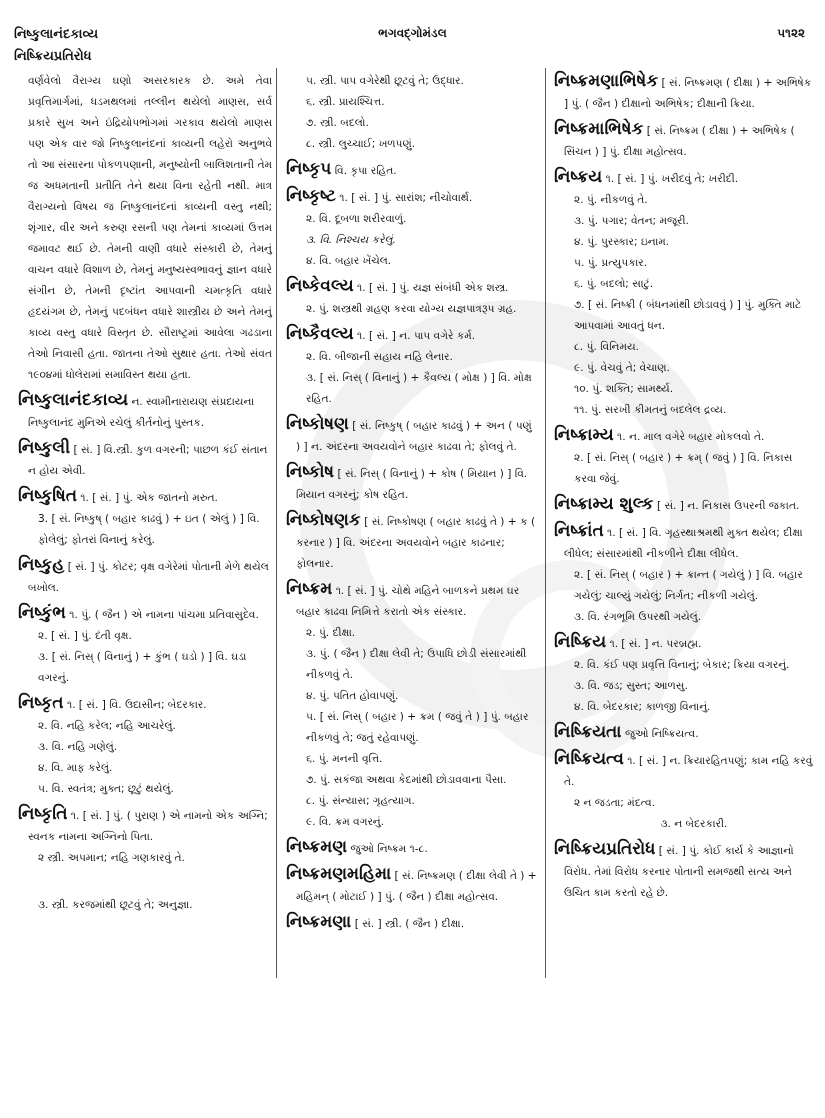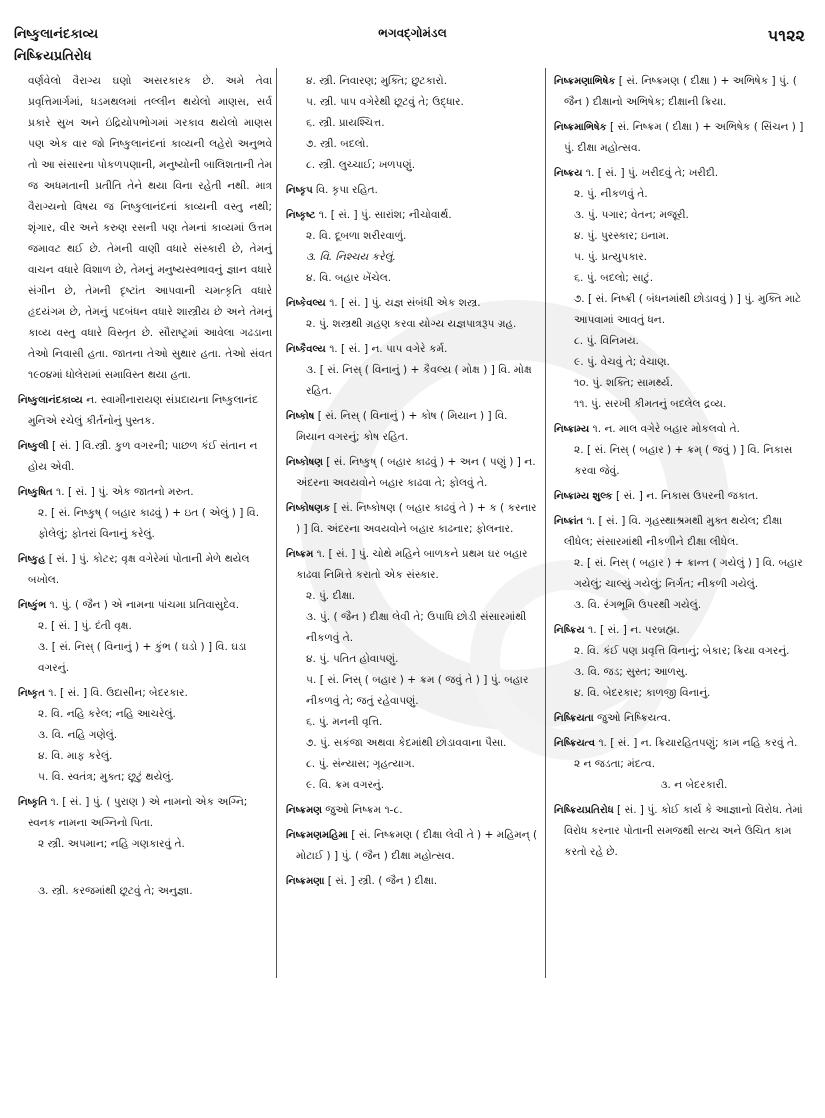--- a/index.html
+++ b/index.html
@@ -13,30 +13,30 @@
     z-index: 0;
   }
   .watermark2 {
     position: absolute; left: 470px; top: 560px; width: 200px; height: 200px;
     border-radius: 50%; border: 30px solid #f3f3f3; box-sizing: border-box; z-index: 0;
   }
   .header { position: absolute; top: 26px; left: 0; width: 825px; height: 20px; z-index: 2; }
   .hdr-left { position: absolute; left: 14px; top: 0; font-size: 13px; font-weight: bold; }
   .hdr-left2 { position: absolute; left: 14px; top: 22px; font-size: 13px; font-weight: bold; }
   .hdr-center { position: absolute; left: 0; width: 825px; top: 0; text-align: center; font-size: 12px; font-weight: bold; }
-  .hdr-right { position: absolute; right: 20px; top: 0; font-size: 16px; font-weight: bold; }
+  .hdr-right { position: absolute; right: 20px; top: 0; font-size: 12px; font-weight: bold; }
   .col {
     position: absolute; top: 70px; font-size: 10.6px; line-height: 21px; z-index: 2;
   }
   .col1 { left: 18px; width: 254px; }
   .col2 { left: 286px; width: 252px; }
   .col3 { left: 554px; width: 260px; }
   .divider { position: absolute; top: 68px; width: 1px; background: #555; z-index: 2; }
   .entry { margin: 0 0 4px 0; padding-left: 10px; text-indent: -10px; }
-  .head { font-weight: bold; font-size: 10px; }
+  .head { font-weight: bold; font-size: 17px; }
   .sense { padding-left: 10px; margin: 0; }
   .para { margin: 0 0 4px 0; padding-left: 10px; text-align: justify; }
 </style>
 </head>
 <body>
 
 <div class="watermark"></div>
 <div class="watermark2"></div>
 
 <div class="header">
@@ -46,40 +46,39 @@
   <div class="hdr-right">૫૧૨૨</div>
 </div>
 
 <div class="divider" style="left:276px;height:910px;"></div>
 <div class="divider" style="left:545px;height:910px;"></div>
 
 <div class="col col1" id="col0">
   <p class="para">વર્ણવેલો વૈરાગ્ય ઘણો અસરકારક છે. અમે તેવા પ્રવૃત્તિમાર્ગમાં, ધડમથલમાં તલ્લીન થયેલો માણસ, સર્વ પ્રકારે સુખ અને ઇંદ્રિયોપભોગમાં ગરકાવ થયેલો માણસ પણ એક વાર જો નિષ્કુલાનંદનાં કાવ્યની લહેરો અનુભવે તો આ સંસારના પોકળપણાની, મનુષ્યોની બાલિશતાની તેમ જ અધમતાની પ્રતીતિ તેને થયા વિના રહેતી નથી. માત્ર વૈરાગ્યનો વિષય જ નિષ્કુલાનંદનાં કાવ્યની વસ્તુ નથી; શૃંગાર, વીર અને કરુણ રસની પણ તેમનાં કાવ્યમાં ઉત્તમ જમાવટ થઈ છે. તેમની વાણી વધારે સંસ્કારી છે, તેમનું વાચન વધારે વિશાળ છે, તેમનું મનુષ્યસ્વભાવનું જ્ઞાન વધારે સંગીન છે, તેમની દૃષ્ટાંત આપવાની ચમત્કૃતિ વધારે હૃદયંગમ છે, તેમનું પદબંધન વધારે શાસ્ત્રીય છે અને તેમનું કાવ્ય વસ્તુ વધારે વિસ્તૃત છે. સૌરાષ્ટ્રમાં આવેલા ગઢડાના તેઓ નિવાસી હતા. જાતના તેઓ સુથાર હતા. તેઓ સંવત ૧૯૦૪માં ધોલેરામાં સમાવિસ્ત થયા હતા.</p>
 <div class="entry"><span class="head">નિષ્કુલાનંદકાવ્ય</span> <span>ન. સ્વામીનારાયણ સંપ્રદાયના નિષ્કુલાનંદ મુનિએ રચેલું કીર્તનોનું પુસ્તક.</span></div>
     <div class="entry"><span class="head">નિષ્કુલી</span> <span>[ સં. ] વિ.સ્ત્રી. કુળ વગરની; પાછળ કંઈ સંતાન ન હોય એવી.</span></div>
-    <div class="entry"><span class="head">નિષ્કુષિત</span> <span>૧. [ સં. ] પું. એક જાતનો મરુત.</span><div class="sense" style="text-indent: 0px;">૨. [ સં. નિષ્કુષ્ ( બહાર કાઢવું ) + ઇત ( એલું ) ] વિ. ફોલેલું; ફોતરાં વિનાનું કરેલું.</div></div>
+    <div class="entry"><span class="head">નિષ્કુષિત</span> <span>૧. [ સં. ] પું. એક જાતનો મરુત.</span><div class="sense" style="text-indent: 0px;">3. [ સં. નિષ્કુષ્ ( બહાર કાઢવું ) + ઇત ( એલું ) ] વિ. ફોલેલું; ફોતરાં વિનાનું કરેલું.</div></div>
     <div class="entry"><span class="head">નિષ્કુહ</span> <span>[ સં. ] પું. કોટર; વૃક્ષ વગેરેમાં પોતાની મેળે થયેલ બખોલ.</span></div>
     <div class="entry"><span class="head">નિષ્કુંભ</span> <span>૧. પું. ( જૈન ) એ નામના પાંચમા પ્રતિવાસુદેવ.</span><div class="sense" style="text-indent: 0px;">૨. [ સં. ] પું. દંતી વૃક્ષ.</div><div class="sense" style="text-indent: 0px;">૩. [ સં. નિસ્ ( વિનાનું ) + કુંભ ( ઘડો ) ] વિ. ઘડા વગરનું.</div></div>
     <div class="entry"><span class="head">નિષ્કૃત</span> <span>૧. [ સં. ] વિ. ઉદાસીન; બેદરકાર.</span><div class="sense" style="text-indent: 0px;">૨. વિ. નહિ કરેલ; નહિ આચરેલું.</div><div class="sense" style="text-indent: 0px;">૩. વિ. નહિ ગણેલું.</div><div class="sense" style="text-indent: 0px;">૪. વિ. માફ કરેલું.</div><div class="sense" style="text-indent: 0px;">૫. વિ. સ્વતંત્ર; મુક્ત; છૂટું થયેલું.</div></div>
     <div class="entry"><span class="head">નિષ્કૃતિ</span> <span>૧. [ સં. ] પું. ( પુરાણ ) એ નામનો એક અગ્નિ; સ્વનક નામના અગ્નિનો પિતા.</span><div class="sense" style="text-indent: 0px;">૨ સ્ત્રી. અપમાન; નહિ ગણકારવું તે.</div><div class="sense" style="text-indent: 0px; margin-top: 26px;">૩. સ્ત્રી. કરજમાંથી છૂટવું તે; અનુજ્ઞા.</div></div>
   </div>
 <div class="col col2" id="col1">
     <div class="entry">
-      <div class="sense" style="text-indent: 0px;">૪. સ્ત્રી. નિવારણ; મુક્તિ; છુટકારો.</div>
       <div class="sense" style="text-indent: 0px;">૫. સ્ત્રી. પાપ વગેરેથી છૂટવું તે; ઉદ્ધાર.</div>
       <div class="sense" style="text-indent: 0px;">૬. સ્ત્રી. પ્રાયશ્ચિત્ત.</div>
       <div class="sense" style="text-indent: 0px;">૭. સ્ત્રી. બદલો.</div>
       <div class="sense" style="text-indent: 0px;">૮. સ્ત્રી. લુચ્ચાઈ; ખળપણું.</div>
     </div>
     <div class="entry"><span class="head">નિષ્કૃપ</span> <span>વિ. કૃપા રહિત.</span></div>
     <div class="entry"><span class="head">નિષ્કૃષ્ટ</span> <span>૧. [ સં. ] પું. સારાંશ; નીચોવાર્થ.</span><div class="sense" style="text-indent: 0px;">૨. વિ. દૂબળા શરીરવાળું.</div><div class="sense" style="text-indent: 0px; font-style: italic;">૩. વિ. નિશ્ચય કરેલું.</div><div class="sense" style="text-indent: 0px;">૪. વિ. બહાર ખેંચેલ.</div></div>
     <div class="entry"><span class="head">નિષ્કેવલ્ય</span> <span>૧. [ સં. ] પું. યજ્ઞ સંબંધી એક શસ્ત્ર.</span><div class="sense" style="text-indent: 0px;">૨. પું. શસ્ત્રથી ગ્રહણ કરવા યોગ્ય યજ્ઞપાત્રરૂપ ગ્રહ.</div></div>
-    <div class="entry"><span class="head">નિષ્કૈવલ્ય</span> <span>૧. [ સં. ] ન. પાપ વગેરે કર્મ.</span><div class="sense" style="text-indent: 0px;">૩. [ સં. નિસ્ ( વિનાનું ) + કૈવલ્ય ( મોક્ષ ) ] વિ. મોક્ષ રહિત.</div></div>
+    <div class="entry"><span class="head">નિષ્કૈવલ્ય</span> <span>૧. [ સં. ] ન. પાપ વગેરે કર્મ.</span><div class="sense" style="text-indent: 0px;">૨. વિ. બીજાની સહાય નહિ લેનાર.</div><div class="sense" style="text-indent: 0px;">૩. [ સં. નિસ્ ( વિનાનું ) + કૈવલ્ય ( મોક્ષ ) ] વિ. મોક્ષ રહિત.</div></div>
+    <div class="entry"><span class="head">નિષ્કોષણ</span> <span>[ સં. નિષ્કુષ્ ( બહાર કાઢવું ) + અન ( પણું ) ] ન. અંદરના અવયવોને બહાર કાઢવા તે; ફોલવું તે.</span></div>
     <div class="entry"><span class="head">નિષ્કોષ</span> <span>[ સં. નિસ્ ( વિનાનું ) + કોષ ( મિયાન ) ] વિ. મિયાન વગરનું; કોષ રહિત.</span></div>
-    <div class="entry"><span class="head">નિષ્કોષણ</span> <span>[ સં. નિષ્કુષ્ ( બહાર કાઢવું ) + અન ( પણું ) ] ન. અંદરના અવયવોને બહાર કાઢવા તે; ફોલવું તે.</span></div>
     <div class="entry"><span class="head">નિષ્કોષણક</span> <span>[ સં. નિષ્કોષણ ( બહાર કાઢવું તે ) + ક ( કરનાર ) ] વિ. અંદરના અવયવોને બહાર કાઢનાર; ફોલનાર.</span></div>
     <div class="entry"><span class="head">નિષ્ક્રમ</span> <span>૧. [ સં. ] પું. ચોથે મહિને બાળકને પ્રથમ ઘર બહાર કાઢવા નિમિત્તે કરાતો એક સંસ્કાર.</span><div class="sense" style="text-indent: 0px;">૨. પું. દીક્ષા.</div><div class="sense" style="text-indent: 0px;">૩. પું. ( જૈન ) દીક્ષા લેવી તે; ઉપાધિ છોડી સંસારમાંથી નીકળવું તે.</div><div class="sense" style="text-indent: 0px;">૪. પું. પતિત હોવાપણું.</div><div class="sense" style="text-indent: 0px;">૫. [ સં. નિસ્ ( બહાર ) + ક્રમ ( જવું તે ) ] પું. બહાર નીકળવું તે; જતું રહેવાપણું.</div><div class="sense" style="text-indent: 0px;">૬. પું. મનની વૃત્તિ.</div><div class="sense" style="text-indent: 0px;">૭. પું. સકંજા અથવા કેદમાંથી છોડાવવાના પૈસા.</div><div class="sense" style="text-indent: 0px;">૮. પું. સંન્યાસ; ગૃહત્યાગ.</div><div class="sense" style="text-indent: 0px;">૯. વિ. ક્રમ વગરનું.</div></div>
     <div class="entry"><span class="head">નિષ્ક્રમણ</span> <span>જુઓ નિષ્ક્રમ ૧-૮.</span></div>
     <div class="entry"><span class="head">નિષ્ક્રમણમહિમા</span> <span>[ સં. નિષ્ક્રમણ ( દીક્ષા લેવી તે ) + મહિમન્ ( મોટાઈ ) ] પું. ( જૈન ) દીક્ષા મહોત્સવ.</span></div>
     <div class="entry"><span class="head">નિષ્ક્રમણા</span> <span>[ સં. ] સ્ત્રી. ( જૈન ) દીક્ષા.</span></div>
   </div>
 <div class="col col3" id="col2">
     <div class="entry"><span class="head">નિષ્ક્રમણાભિષેક</span> <span>[ સં. નિષ્ક્રમણ ( દીક્ષા ) + અભિષેક ] પું. ( જૈન ) દીક્ષાનો અભિષેક; દીક્ષાની ક્રિયા.</span></div>
     <div class="entry"><span class="head">નિષ્ક્રમાભિષેક</span> <span>[ સં. નિષ્ક્રમ ( દીક્ષા ) + અભિષેક ( સિંચન ) ] પું. દીક્ષા મહોત્સવ.</span></div>
     <div class="entry"><span class="head">નિષ્ક્રય</span> <span>૧. [ સં. ] પું. ખરીદવું તે; ખરીદી.</span><div class="sense" style="text-indent: 0px;">૨. પું. નીકળવું તે.</div><div class="sense" style="text-indent: 0px;">૩. પું. પગાર; વેતન; મજૂરી.</div><div class="sense" style="text-indent: 0px;">૪. પું. પુરસ્કાર; ઇનામ.</div><div class="sense" style="text-indent: 0px;">૫. પું. પ્રત્યુપકાર.</div><div class="sense" style="text-indent: 0px;">૬. પું. બદલો; સાટું.</div><div class="sense" style="text-indent: 0px;">૭. [ સં. નિષ્ક્રી ( બંધનમાંથી છોડાવવું ) ] પું. મુક્તિ માટે આપવામાં આવતું ધન.</div><div class="sense" style="text-indent: 0px;">૮. પું. વિનિમય.</div><div class="sense" style="text-indent: 0px;">૯. પું. વેચવું તે; વેચાણ.</div><div class="sense" style="text-indent: 0px;">૧૦. પું. શક્તિ; સામર્થ્ય.</div><div class="sense" style="text-indent: 0px;">૧૧. પું. સરખી કીમતનું બદલેલ દ્રવ્ય.</div></div>

